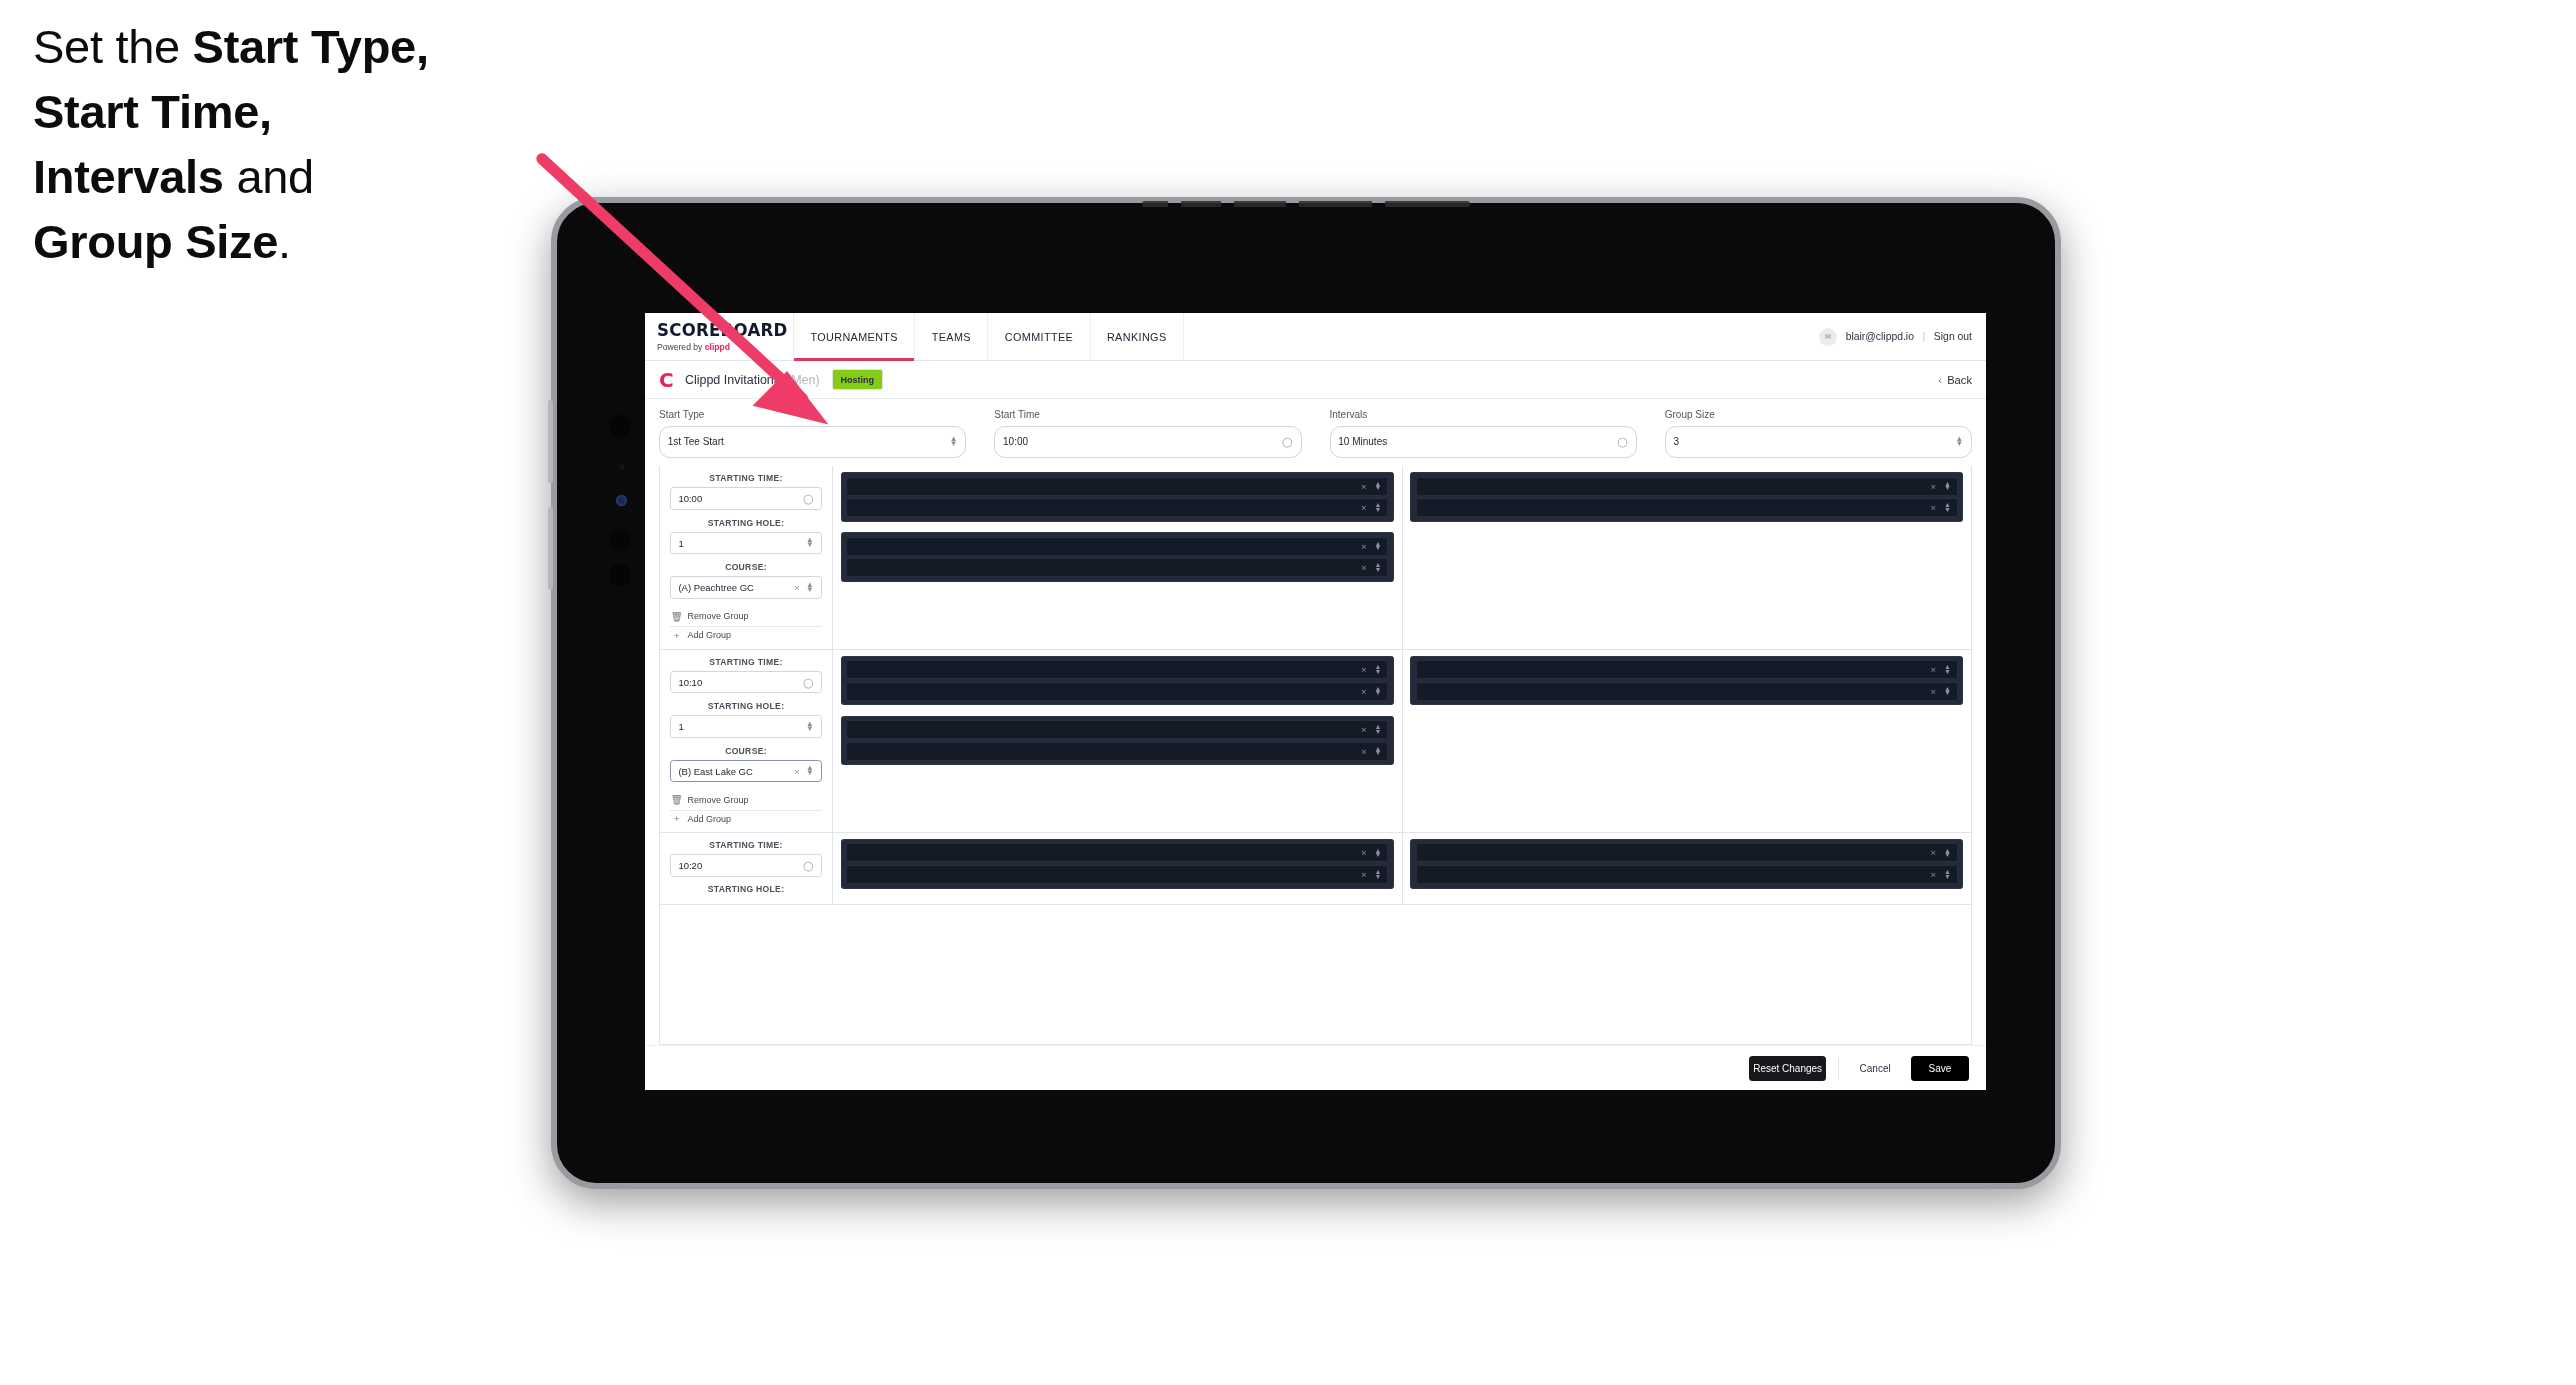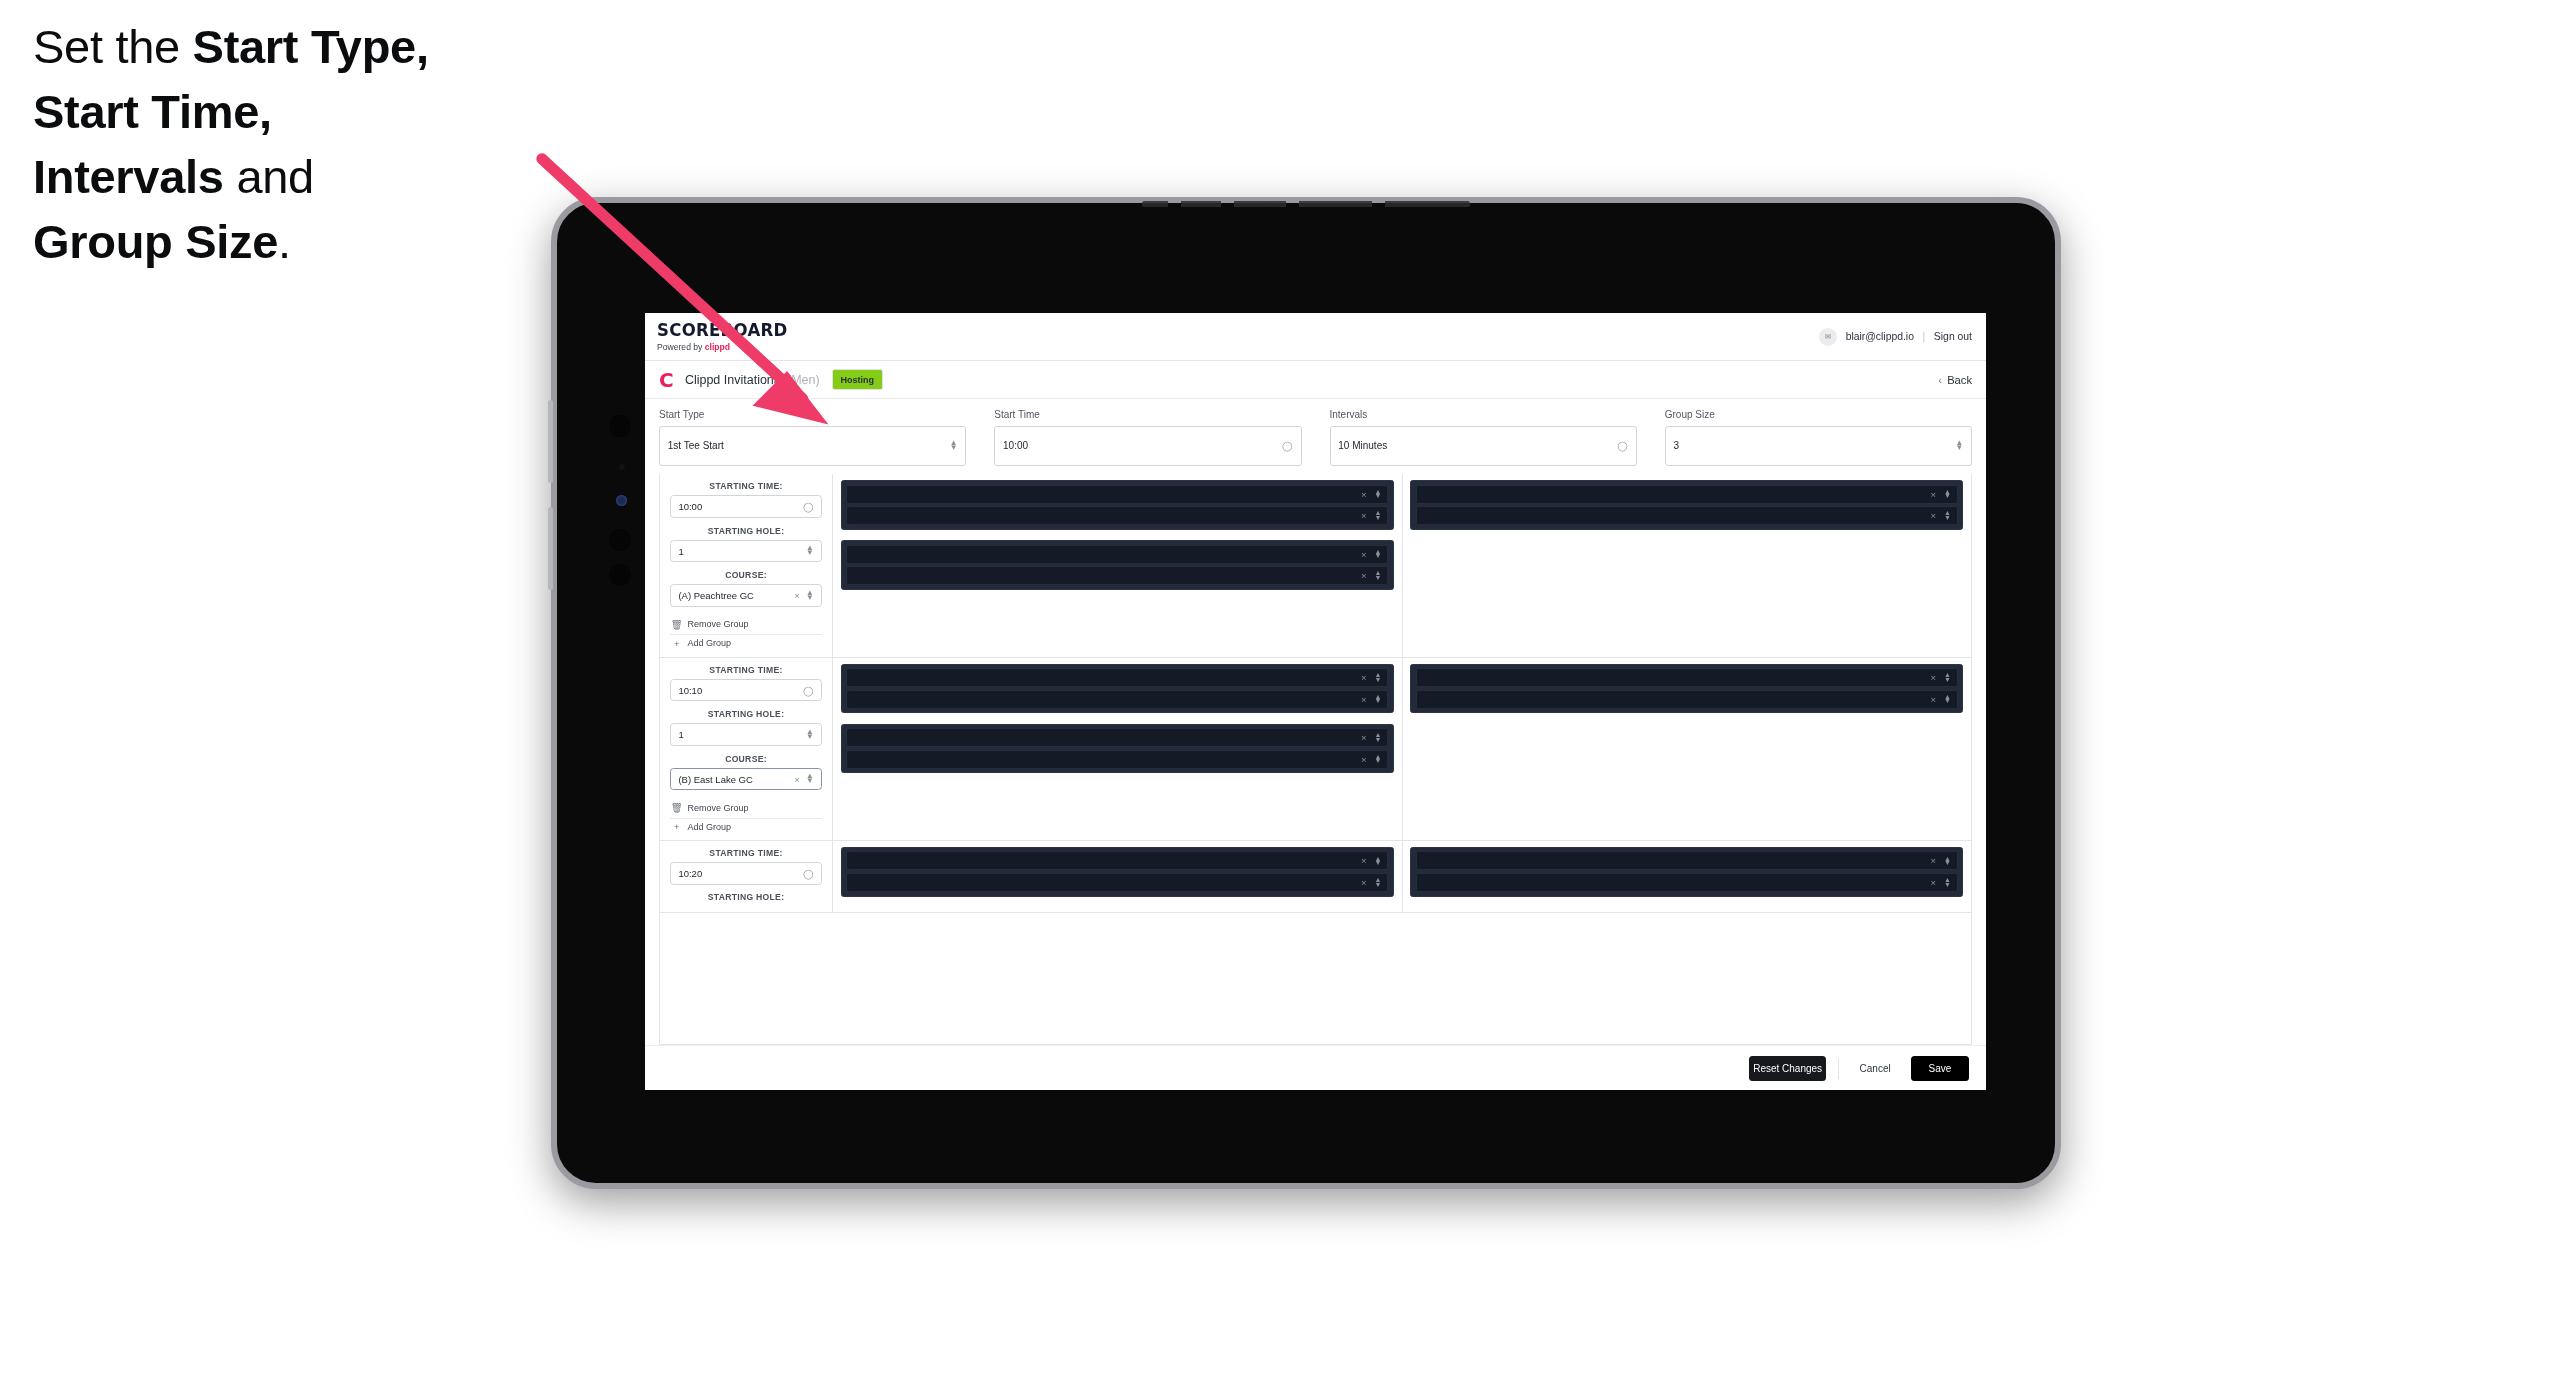--- a/index.html
+++ b/index.html
@@ -144,23 +144,23 @@
 
   
   .formrow {
     display:flex; gap: 28px;
     padding: 10.4px 14px 8.6px 14px;
     background:#fff;
   }
   .field { flex:1 1 0; min-width:0; }
   .field-label { font-size: 10px; color:#51565f; margin-bottom: 5.2px; }
   .field-box {
-    height: 40px;
+    height: 32px;
     border: 0.9px solid #d3d5da;
-    border-radius: 3px;
+    border-radius: 11px;
     display:flex; align-items:center;
     padding: 0 7.8px;
     background:#fff;
     cursor: pointer;
   }
   .field-val { font-size: 10px; color:#1d2129; flex:1; }
   .field-icon { color:#8b8f98; font-size: 9.5px; display:flex; align-items:center; }
   .stepper {
     display:flex; flex-direction:column; align-items:center; justify-content:center;
     line-height: .62; font-size: 7.8px; color:#8b8f98;
@@ -271,20 +271,34 @@
     <div class="cam-dot d3"></div>
     <div class="cam-dot d4"></div>
     <div class="cam-dot d5"></div>
 
     <div class="app">
 
       <div class="topnav">
         <div class="logo-wrap">
           <div class="logo-main">SCOREBOARD</div>
           <div class="logo-sub"><span>Powered by </span><span class="brand">clippd</span></div>
+        </div>
+        <div class="navtabs">
+          <div class="navtab active">
+              <span>TOURNAMENTS</span>
+            </div>
+          <div class="navtab">
+              <span>TEAMS</span>
+            </div>
+          <div class="navtab">
+              <span>COMMITTEE</span>
+            </div>
+          <div class="navtab">
+              <span>RANKINGS</span>
+            </div>
         </div>
         <div class="nav-right">
           <div class="avatar">
               <span>✉</span>
             </div>
           <span>blair@clippd.io</span>
           <span class="nav-sep">|</span>
           <span class="nav-link">Sign out</span>
         </div>
       </div>

